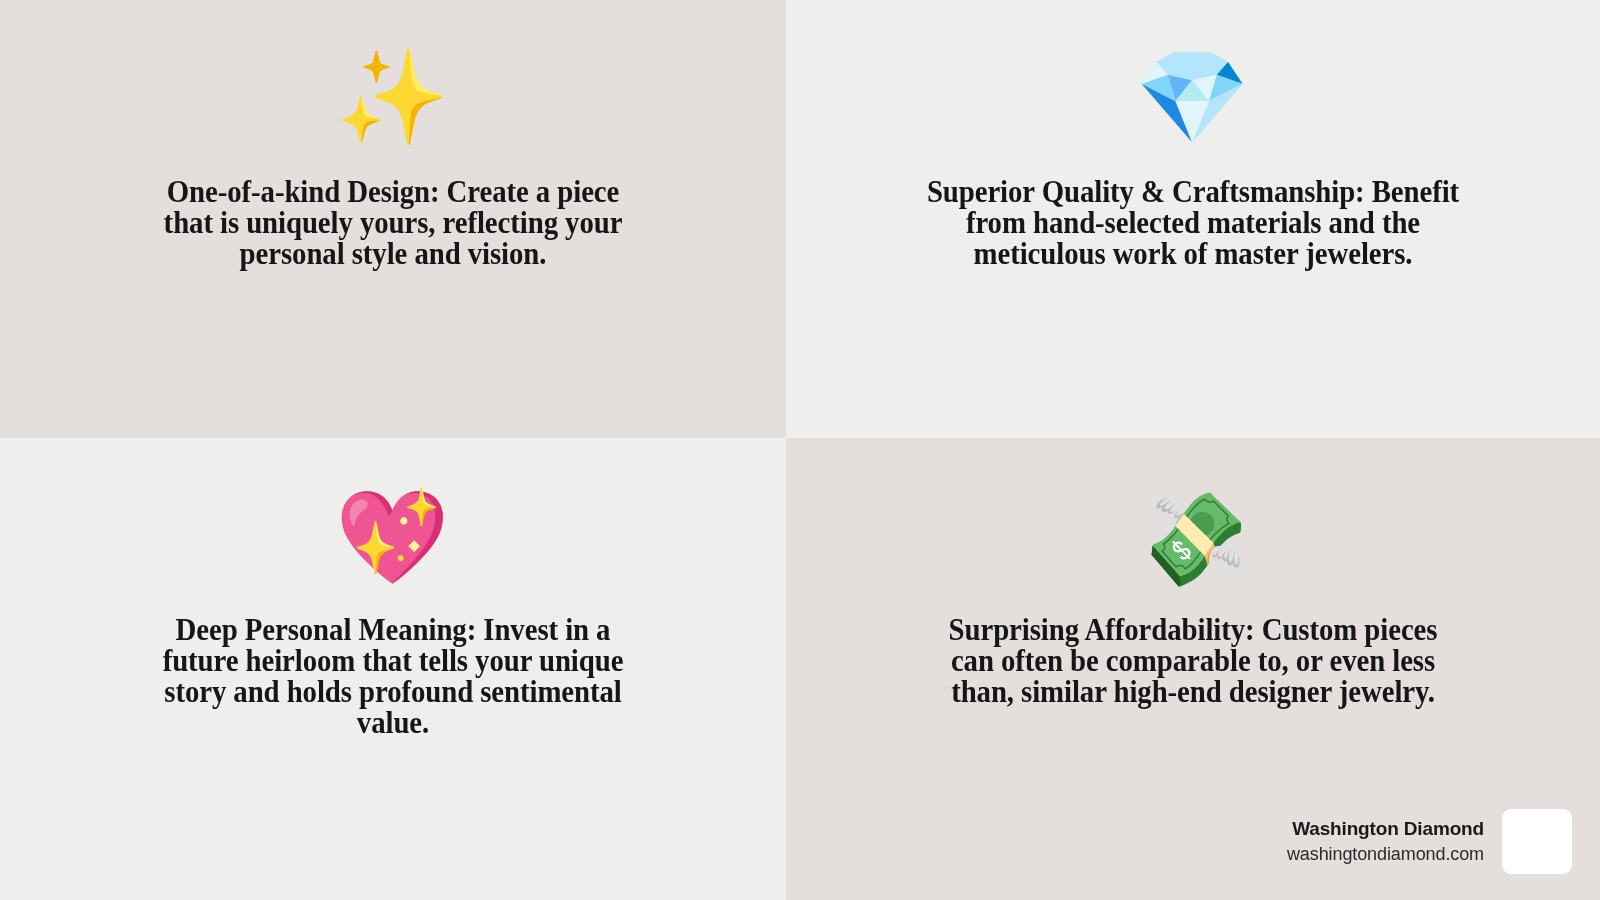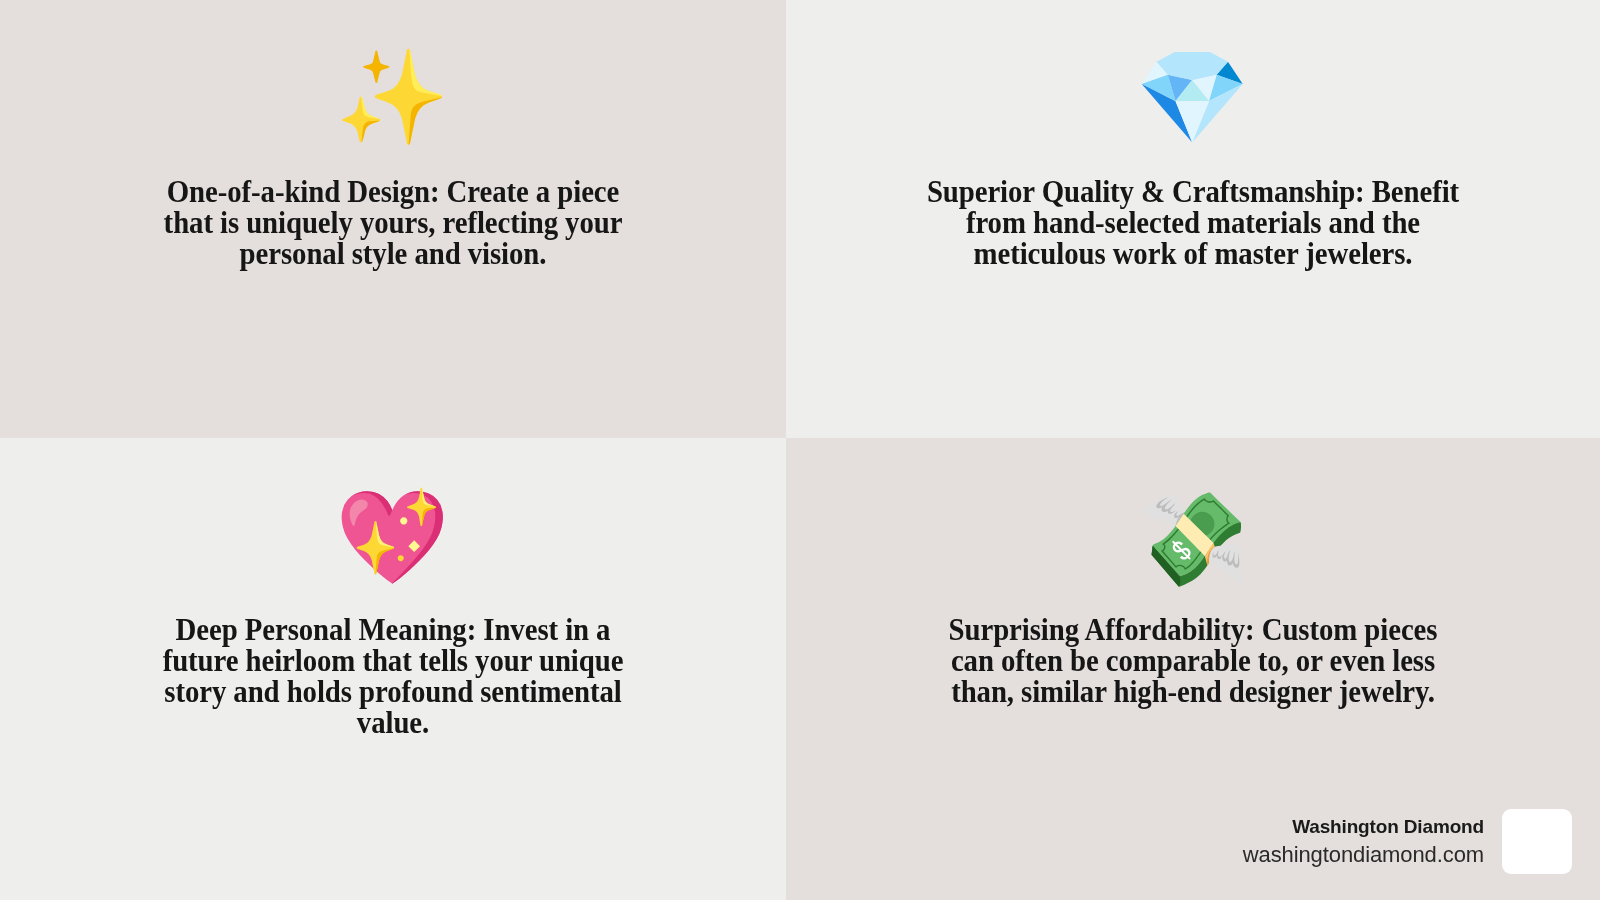--- a/index.html
+++ b/index.html
@@ -90,21 +90,21 @@
     font-weight:700;
     font-size:19px;
     letter-spacing:-0.15px;
     color:#1a1a1a;
     white-space:nowrap;
   }
 
   .brand-url {
     font-family:"Liberation Sans", sans-serif;
     font-weight:400;
-    font-size:22px;
+    font-size:18px;
     letter-spacing:-0.1px;
     color:#2a2a2a;
     white-space:nowrap;
   }
 
   .brand-logo {
     width:70px;
     height:65px;
     background:#ffffff;
     border-radius:9px;

